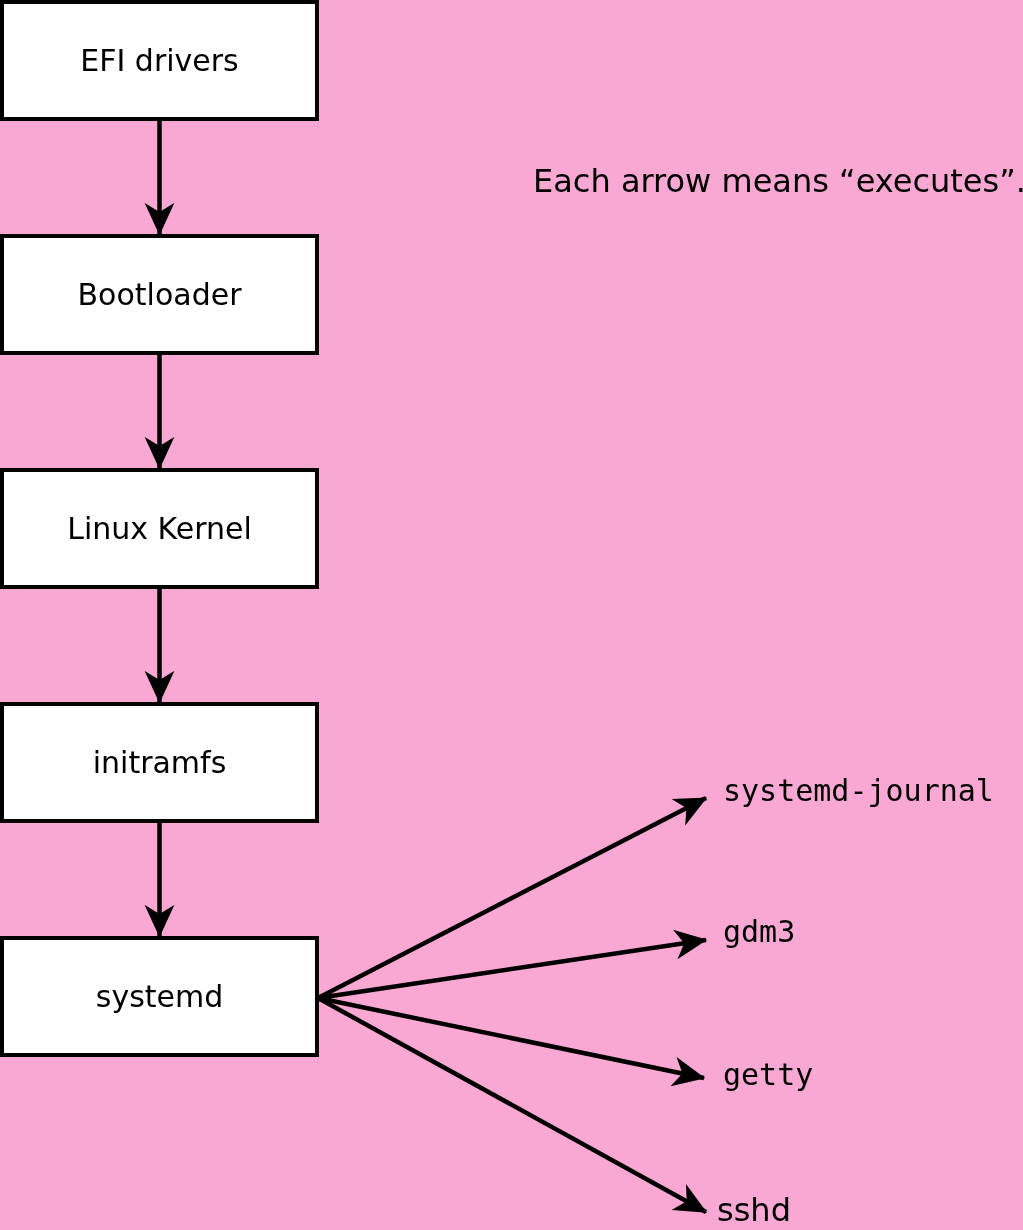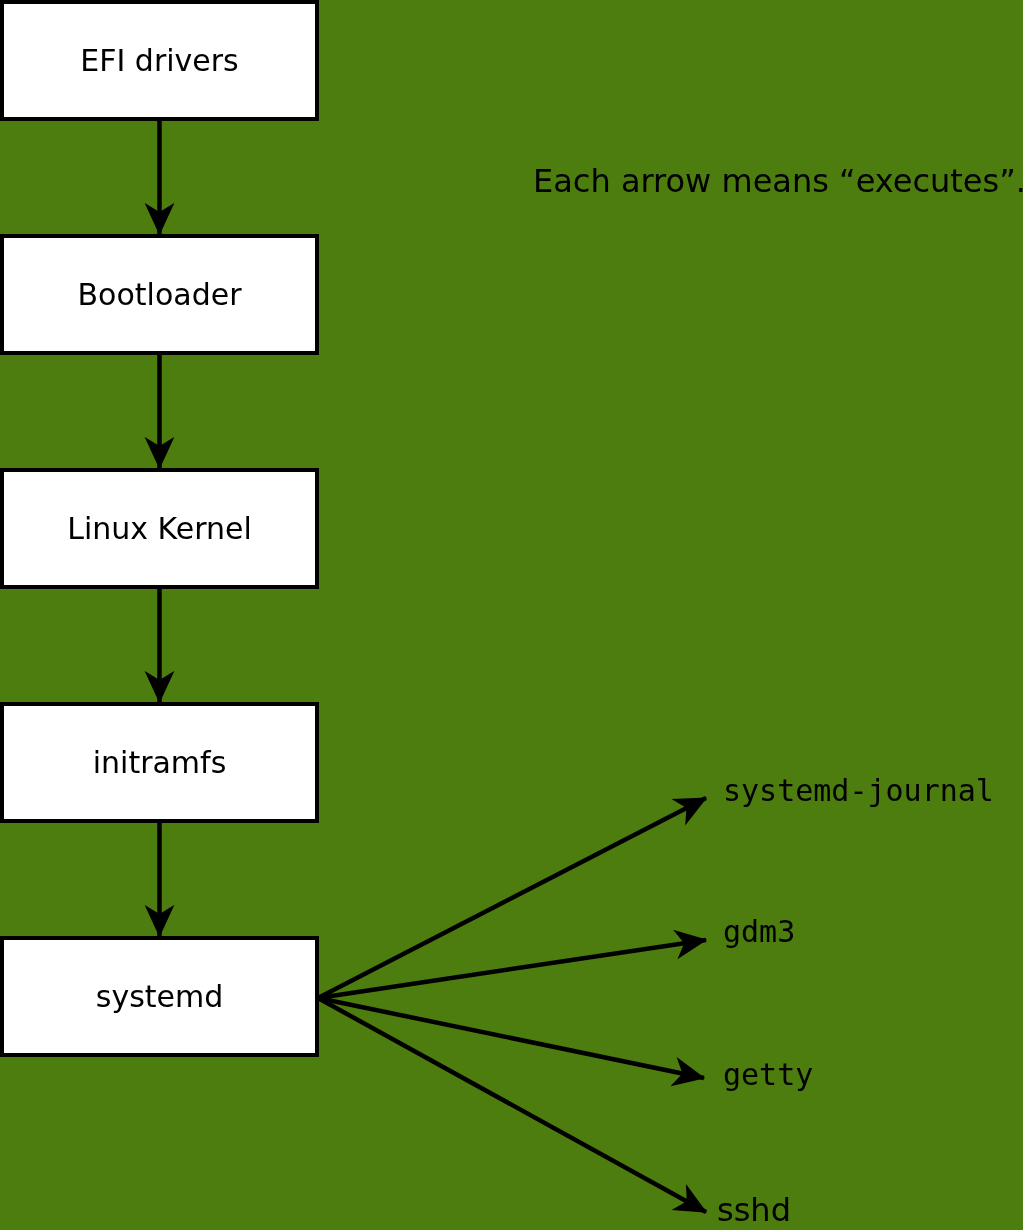--- a/index.html
+++ b/index.html
@@ -4,21 +4,21 @@
 <style>
   html, body {
     margin: 0;
     padding: 0;
     background: #ffffff;
   }
   .canvas {
     position: relative;
     width: 1023px;
     height: 1230px;
-    background: #4d7c0f;
+    background: #f9a8d4;
     overflow: hidden;
   }
   svg { display: block; }
   .box-label {
     font-family: "DejaVu Sans", "Liberation Sans", sans-serif;
     font-size: 30px;
     fill: #000000;
   }
   .annotation {
     font-family: "DejaVu Sans", "Liberation Sans", sans-serif;

